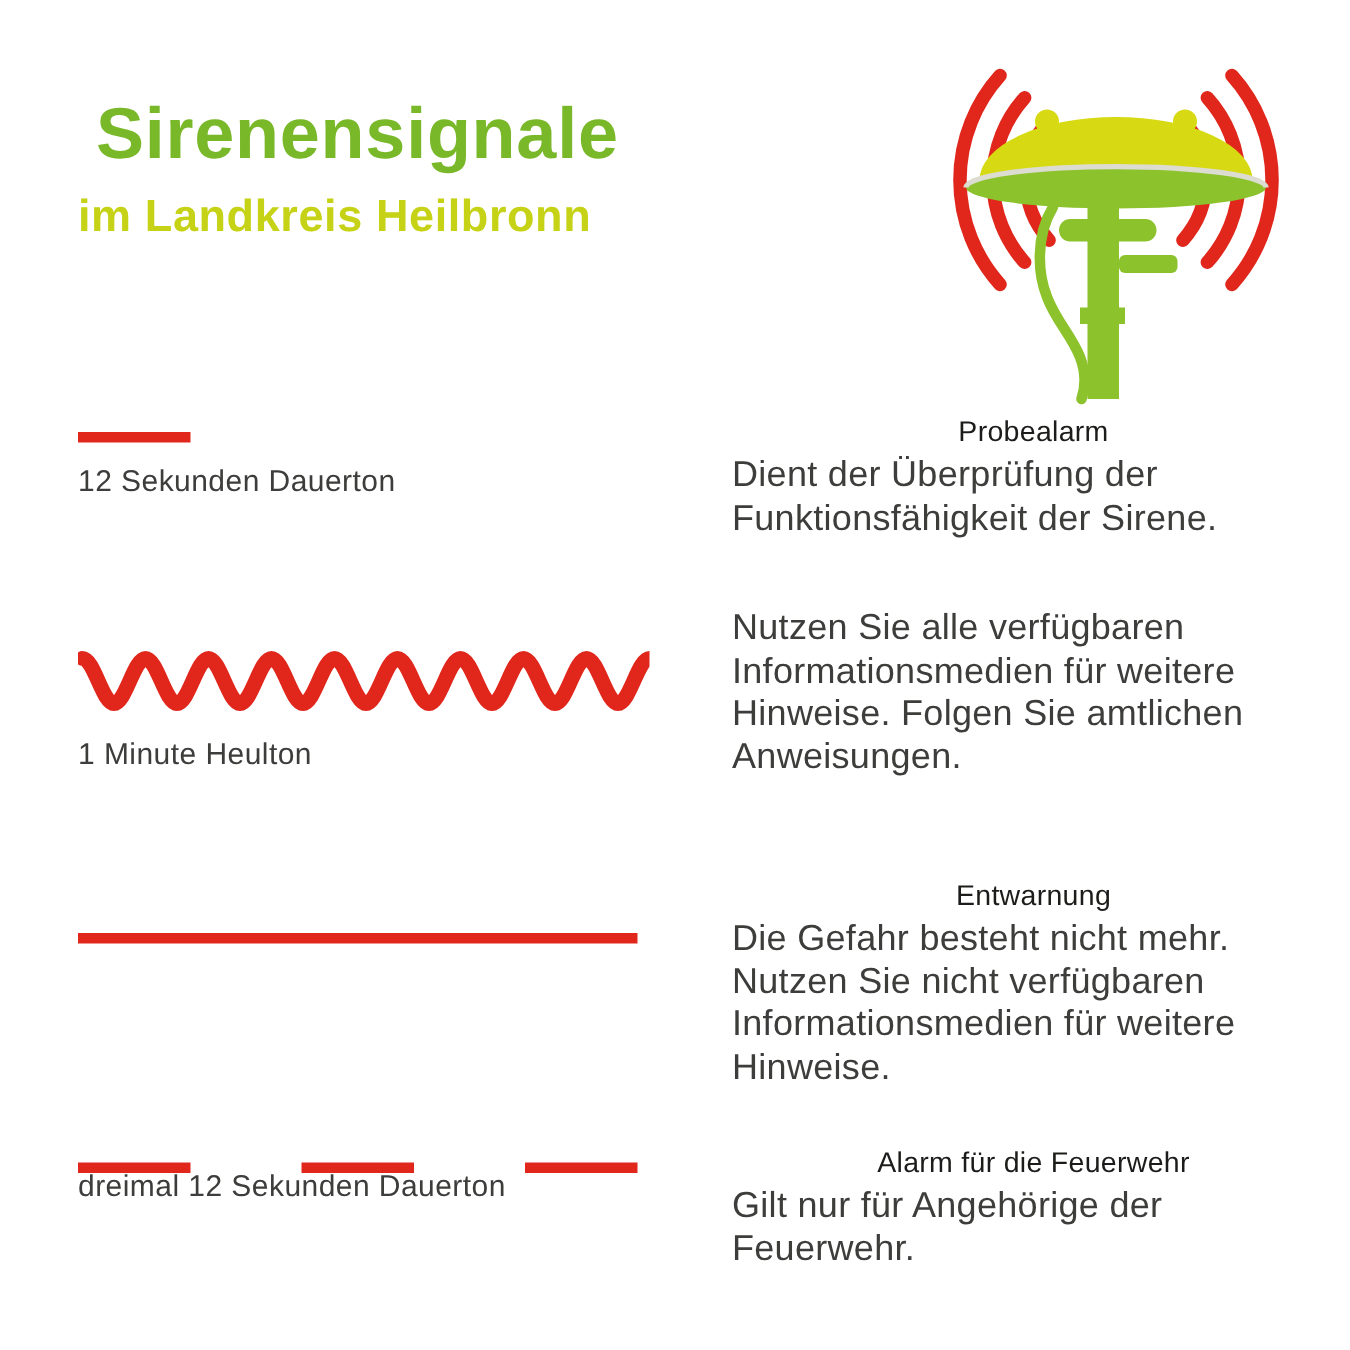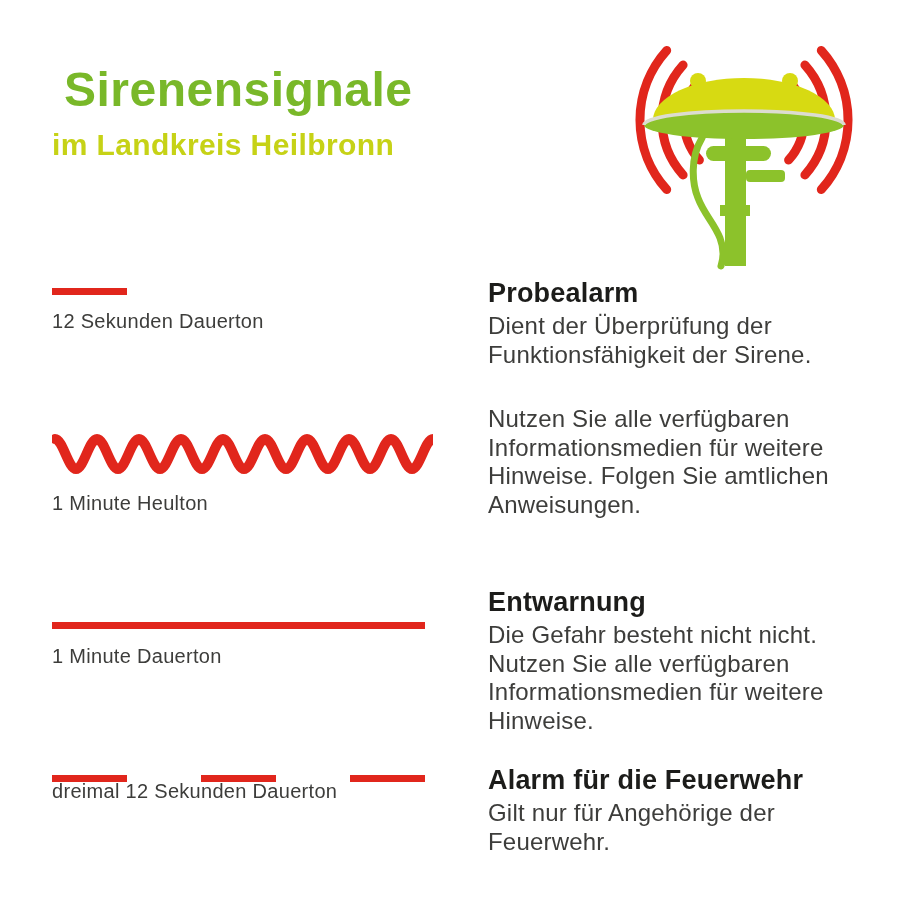--- a/index.html
+++ b/index.html
@@ -73,24 +73,25 @@
     letter-spacing: 0.3px;
     color: var(--body-gray, #3d3d3b);
     white-space: nowrap;
   }
   .info-block {
     position: absolute;
     left: 488px;
     width: 402px;
   }
   .info-heading {
-    font-size: 27px;
-    font-weight: 700;
+    font-size: 19px;
+    font-weight: 400;
     letter-spacing: 0.2px;
     color: var(--heading-black, #1c1c1a);
+    text-align: center;
   }
   .info-body {
     margin-top: 3px;
     font-size: 24px;
     line-height: 28.5px;
     letter-spacing: 0.2px;
     color: var(--body-gray, #3d3d3b);
   }
 </style>
 </head>
@@ -143,24 +144,23 @@
       c 7.6 0 13.4 30 21 30 c 7.6 0 13.4 -30 21 -30
       c 7.6 0 13.4 30 21 30 c 7.6 0 13.4 -30 21 -30
       c 7.6 0 13.4 30 21 30 c 7.6 0 13.4 -30 21 -30"></path>
   </svg>
   <div class="signal-label" style="top:492px;">1 Minute Heulton</div>
   <div class="info-block" style="top:402px;">
     <div class="info-body">Nutzen Sie alle verfügbaren Informationsmedien für weitere Hinweise. Folgen Sie amtlichen Anweisungen.</div>
   </div>
 
   <div class="bar" style="left:52px; top:622px; width:373px;"></div>
-  <div class="signal-label" style="top:645px;">1 Minute Dauerton</div>
   <div class="info-block" style="top:587px;">
     <div class="info-heading">Entwarnung</div>
-    <div class="info-body">Die Gefahr besteht nicht nicht. Nutzen Sie alle verfügbaren Informationsmedien für weitere Hinweise.</div>
+    <div class="info-body">Die Gefahr besteht nicht mehr. Nutzen Sie nicht verfügbaren Informationsmedien für weitere Hinweise.</div>
   </div>
 
   <div class="bar-group">
     <div class="bar-inline"></div>
     <div class="bar-inline"></div>
     <div class="bar-inline"></div>
   </div>
   <div class="signal-label" style="top:780px;">dreimal 12 Sekunden Dauerton</div>
   <div class="info-block" style="top:765px;">
     <div class="info-heading">Alarm für die Feuerwehr</div>

